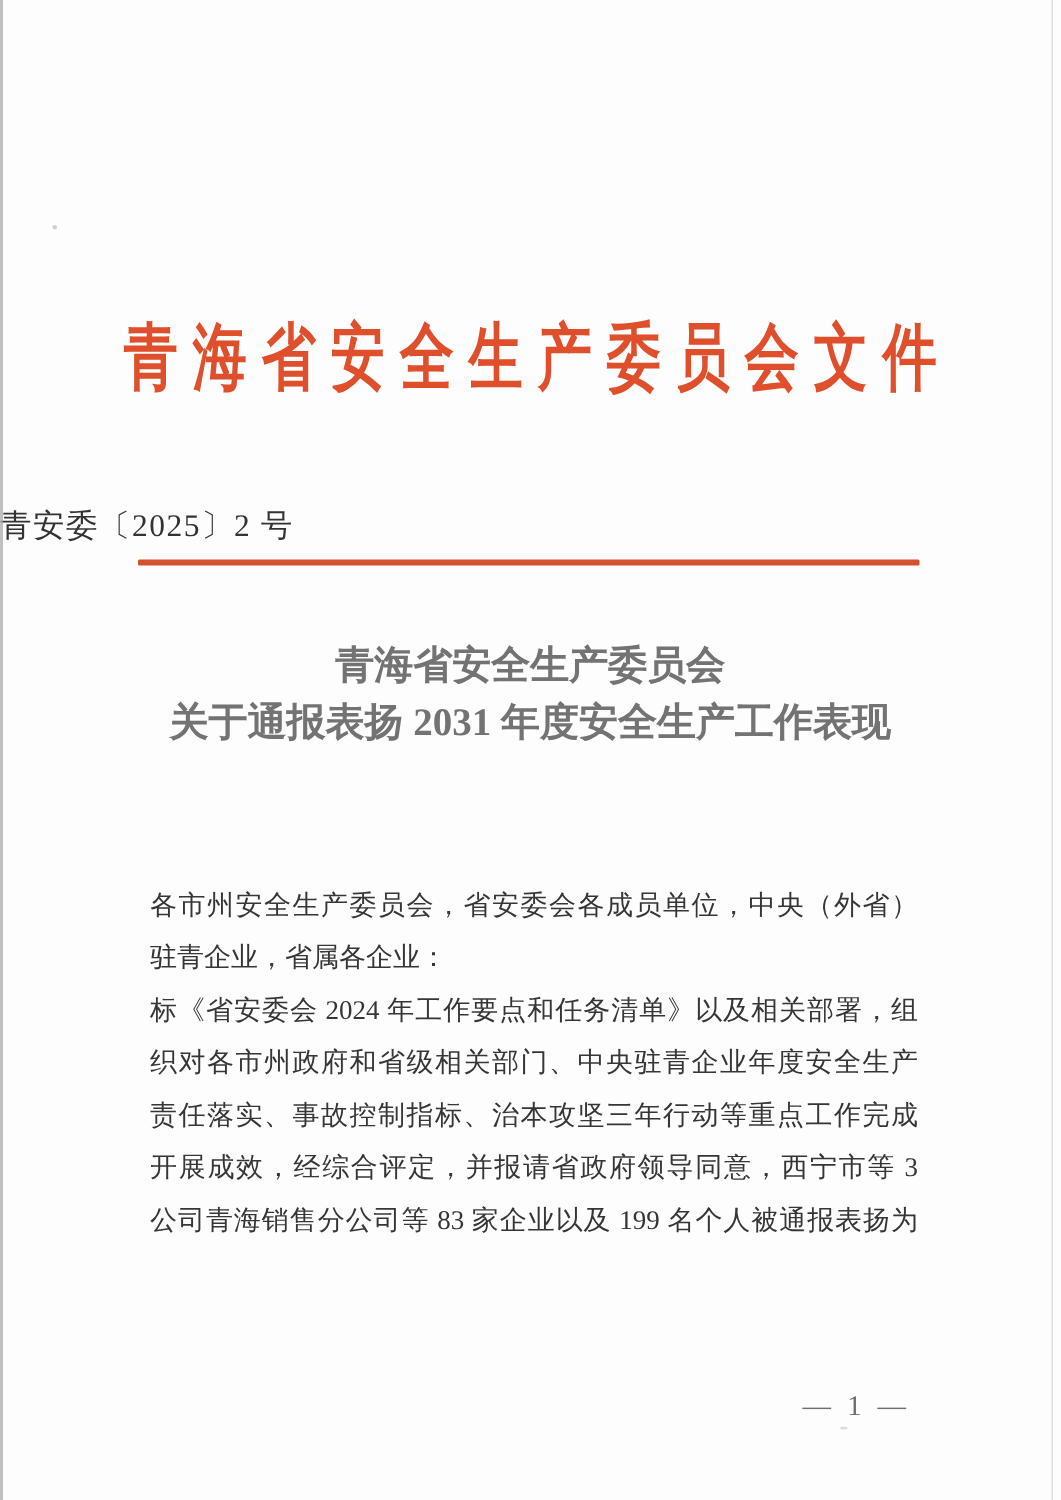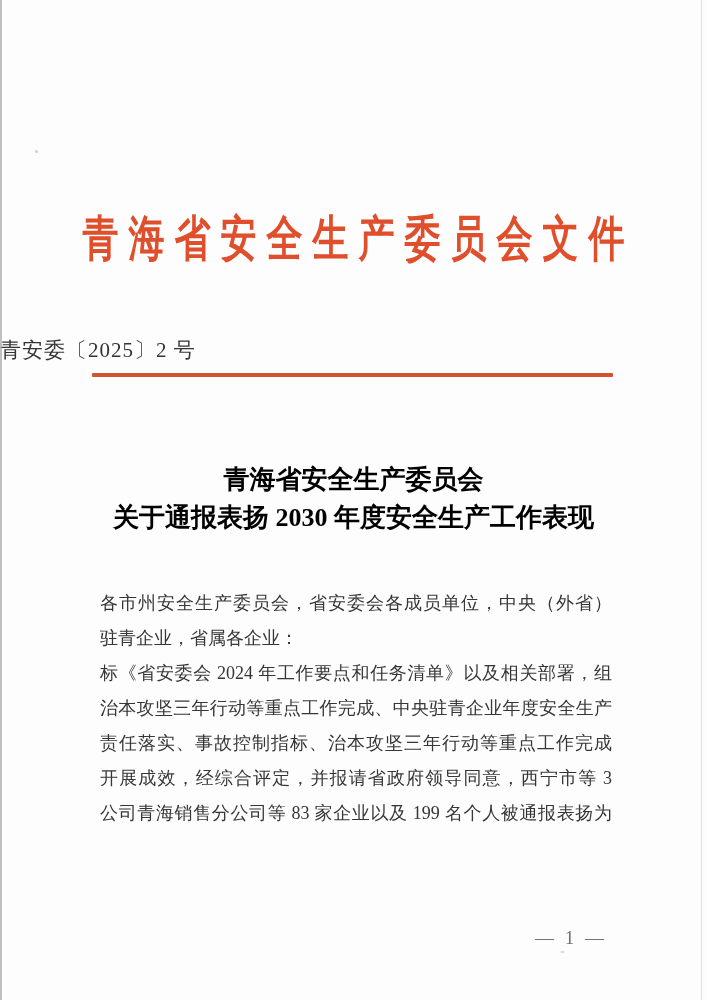--- a/index.html
+++ b/index.html
@@ -37,22 +37,22 @@
     color:#333;
     font-size:21px;line-height:28px;letter-spacing:1px;
   }
   .red-rule{
     position:absolute;left:92px;top:373px;width:521px;height:4px;
     background:var(--rule);
     border-radius:1px;
   }
   .doc-title{
     position:absolute;left:40px;top:425px;width:627px;
-    text-align:center;color:#000000;
-    font-weight:700;font-size:26px;line-height:38px;margin-top:36px;
+    text-align:center;color:#737373;
+    font-weight:700;font-size:26px;line-height:38px;
   }
   .body-block{
     position:absolute;left:100px;top:570px;width:512px;
     color:#363636;
     font-size:18px;line-height:35px;margin-top:16px;
   }
   .line{
     text-align:justify;
     text-align-last:justify;
     height:35px;white-space:nowrap;
@@ -72,28 +72,28 @@
 <div class="scan-page">
 
   <div class="header-title">青海省安全生产委员会文件</div>
 
   <div class="doc-number">青安委〔2025〕2 号</div>
 
   <div class="red-rule"></div>
 
   <div class="doc-title">
     <div>青海省安全生产委员会</div>
-    <div>关于通报表扬 2030 年度安全生产工作表现</div>
+    <div>关于通报表扬 2031 年度安全生产工作表现</div>
   </div>
 
   <div class="body-block">
     <div class="line">各市州安全生产委员会，省安委会各成员单位，中央（外省）</div>
     <div class="line left">驻青企业，省属各企业：</div>
     <div class="line">标《省安委会 2024 年工作要点和任务清单》以及相关部署，组</div>
-    <div class="line">治本攻坚三年行动等重点工作完成、中央驻青企业年度安全生产</div>
+    <div class="line">织对各市州政府和省级相关部门、中央驻青企业年度安全生产</div>
     <div class="line">责任落实、事故控制指标、治本攻坚三年行动等重点工作完成</div>
     <div class="line">开展成效，经综合评定，并报请省政府领导同意，西宁市等 3</div>
     <div class="line">公司青海销售分公司等 83 家企业以及 199 名个人被通报表扬为</div>
   </div>
 
   <div class="page-number">— 1 —</div>
 
   <div class="edge-left"></div>
   <div class="edge-right"></div>
   <div class="speck speck1"></div>

